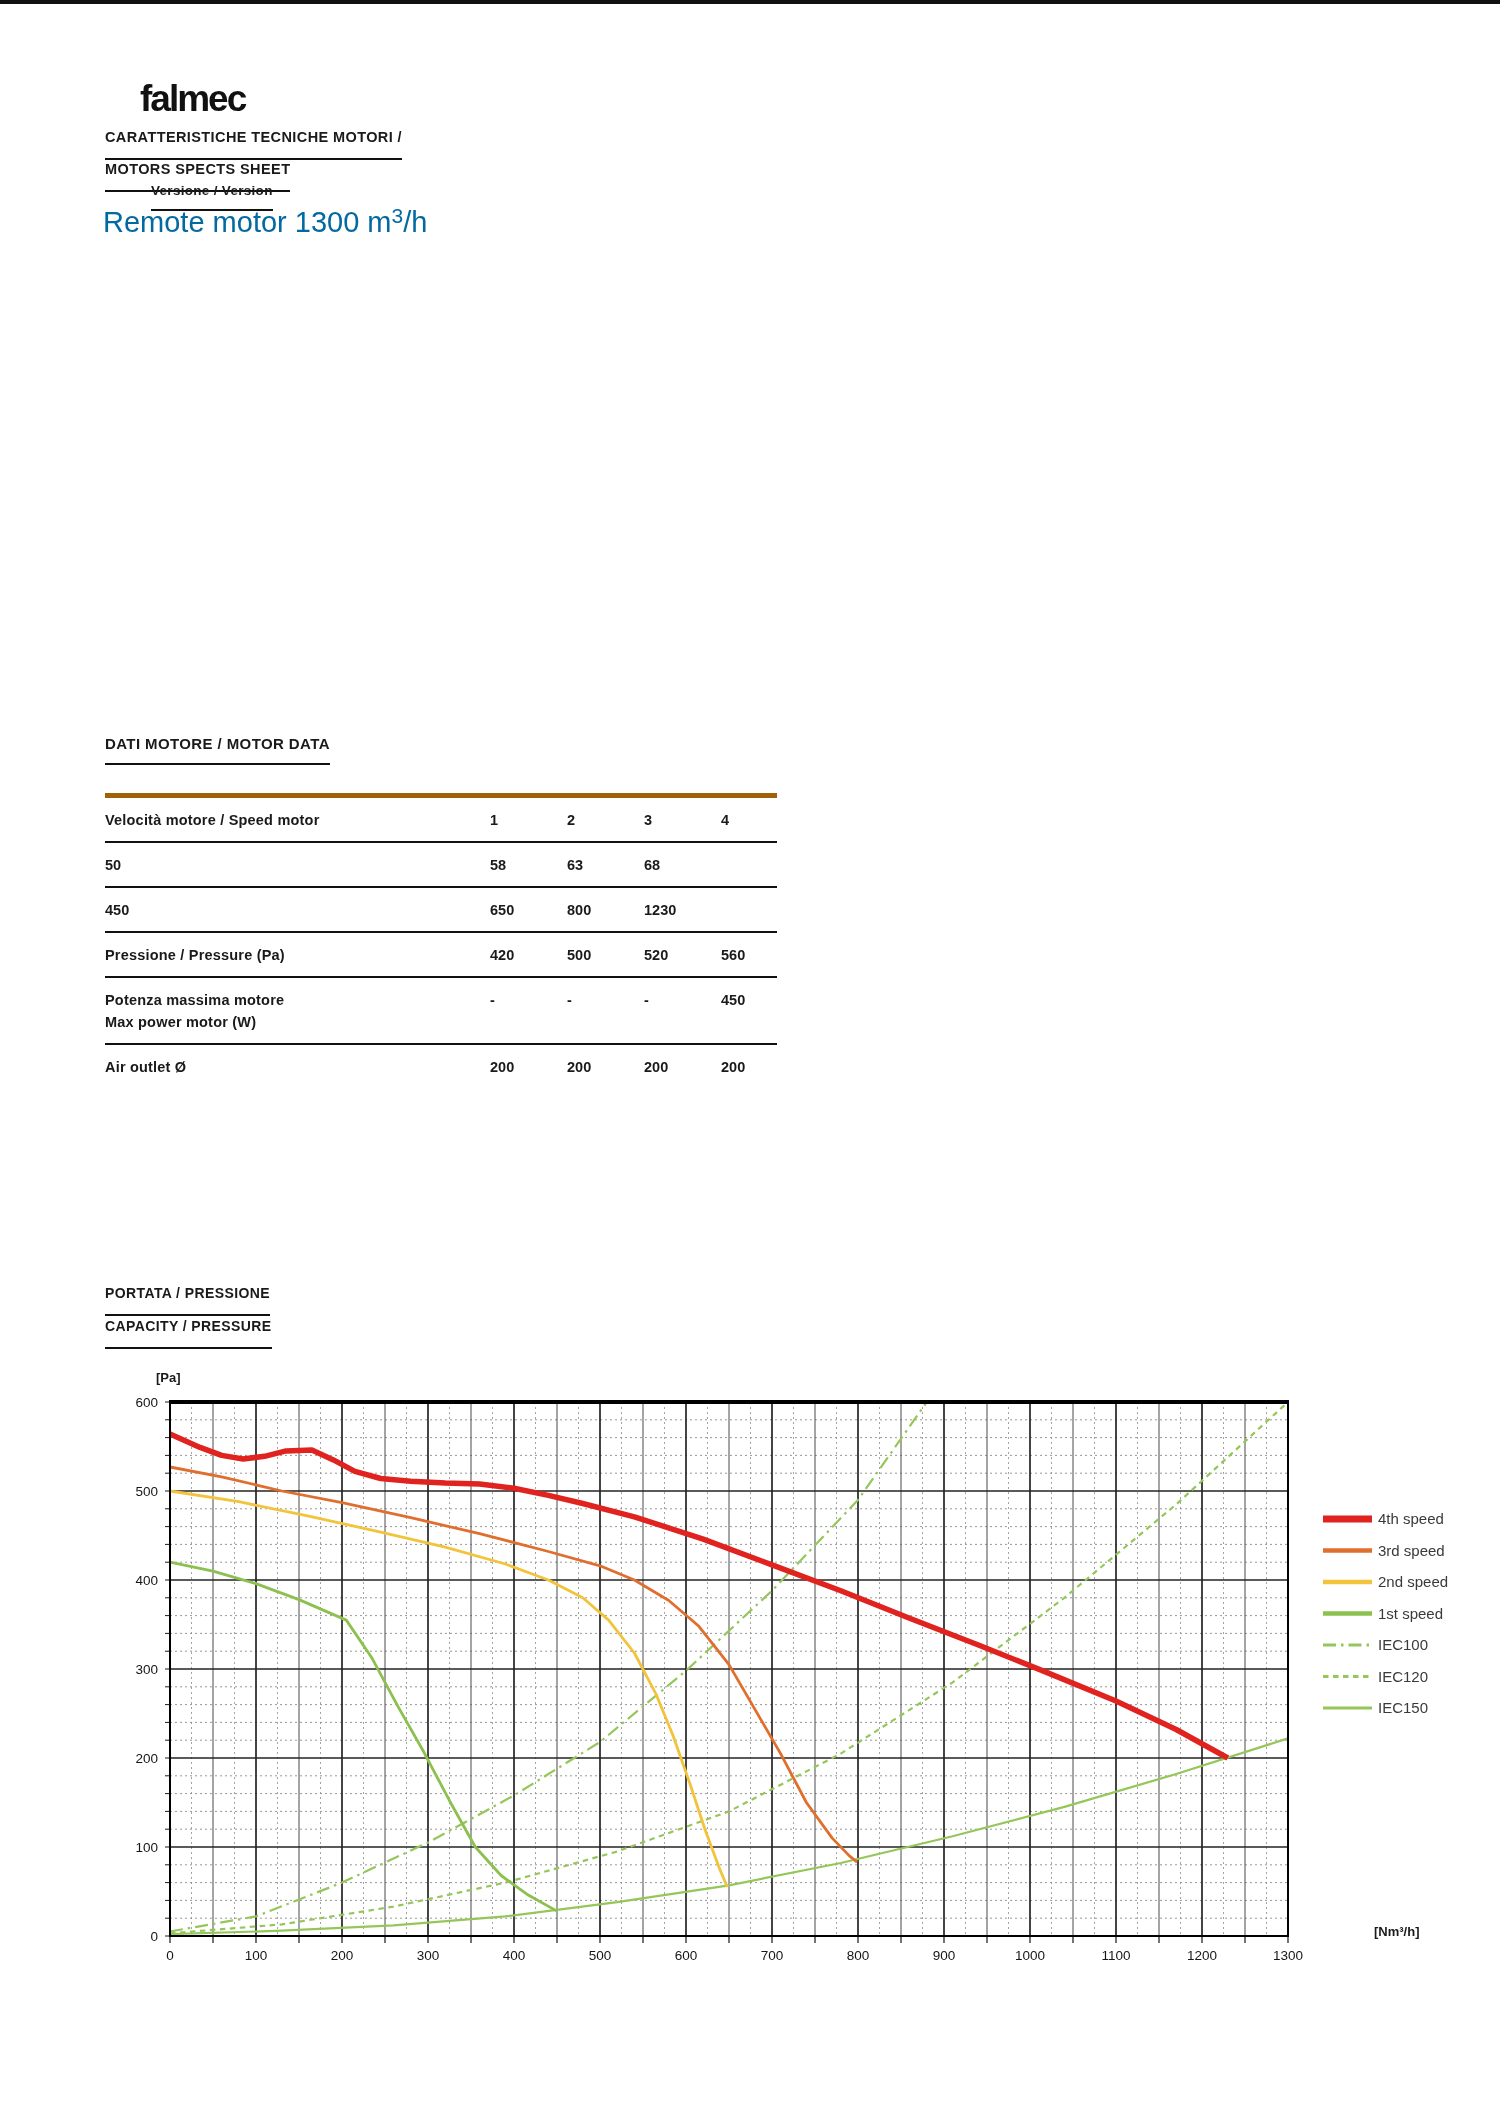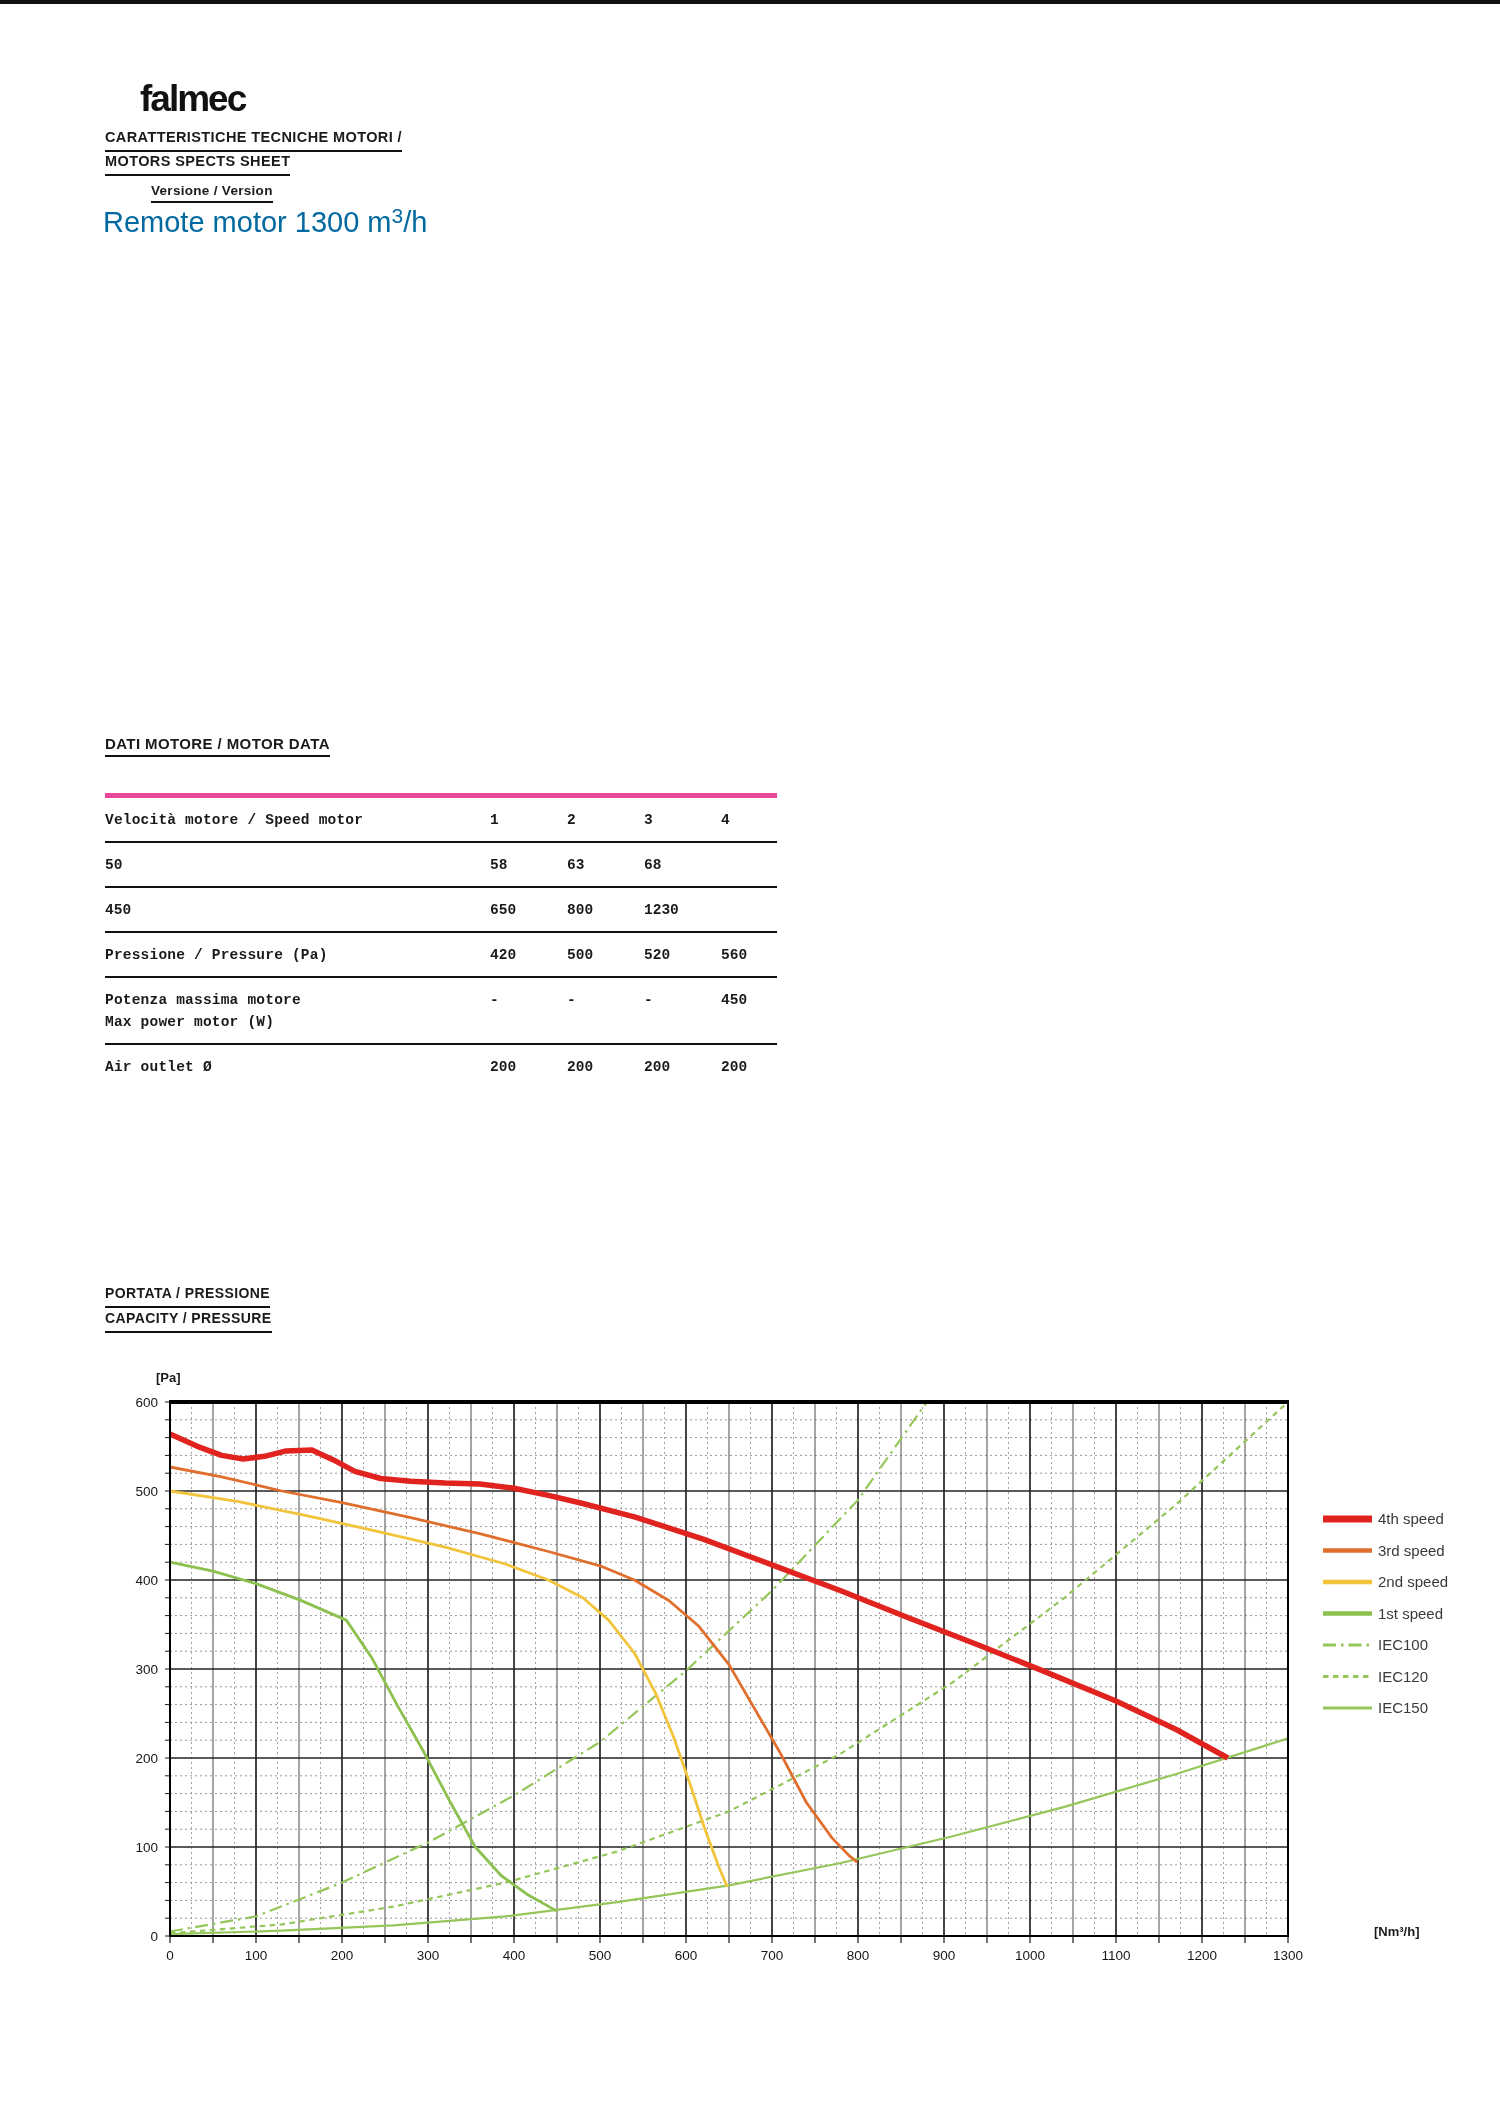--- a/index.html
+++ b/index.html
@@ -3,31 +3,31 @@
 <meta charset="utf-8">
 <style>
   html,body{margin:0;padding:0;}
   body{
     width:1500px;height:2121px;position:relative;background:#ffffff;
     font-family:"Liberation Sans", sans-serif;color:#1a1a1a;overflow:hidden;
   }
   .topbar{position:absolute;left:0;top:0;width:1500px;height:4px;background:#111;}
   .logo{position:absolute;left:104px;top:78px;font-size:37px;font-weight:bold;
     letter-spacing:-2px;color:#111;margin-left:36px;}
-  .h-underline{display:inline-block;border-bottom:2px solid #111;padding-bottom:3px;}
+  .h-underline{display:inline-block;border-bottom:2px solid #111;padding-bottom:11px;}
   .sheet-heading{position:absolute;left:105px;top:128px;font-size:14.5px;font-weight:bold;
     letter-spacing:.4px;line-height:19px;}
   .version-label{position:absolute;left:105px;top:183px;font-size:13.5px;font-weight:bold;
     letter-spacing:.3px;margin-left:46px;}
   .version-title{position:absolute;left:103px;top:202px;font-size:29px;font-weight:normal;
     letter-spacing:0px;color:#0369a1;}
   .version-title sup{font-size:21px;position:relative;top:2px;}
   .motor-data-heading{position:absolute;left:105px;top:735px;font-size:15px;font-weight:bold;
     letter-spacing:.4px;text-decoration:underline;}
-  .spec-table{position:absolute;left:105px;top:793px;width:672px;border-top:5px solid #ec4899;font-family:Liberation Mono, monospace;}
+  .spec-table{position:absolute;left:105px;top:793px;width:672px;border-top:5px solid #a16207;}
   .spec-row{display:grid;grid-template-columns:385px 77px 77px 77px 56px;
     border-bottom:2.5px solid #111;padding:11px 0 10px 0;}
   .spec-row:last-child{border-bottom:none;}
   .spec-label{font-size:14.5px;font-weight:bold;line-height:22px;letter-spacing:.2px;}
   .spec-val{font-size:14.5px;font-weight:bold;line-height:22px;}
   .chart-heading{position:absolute;left:105px;top:1283px;font-size:14px;font-weight:bold;
     letter-spacing:.4px;line-height:20px;}
   #chart-wrap{position:absolute;left:0;top:1330px;width:1500px;height:720px;}
   svg text{font-family:"Liberation Sans", sans-serif;}
 </style>

